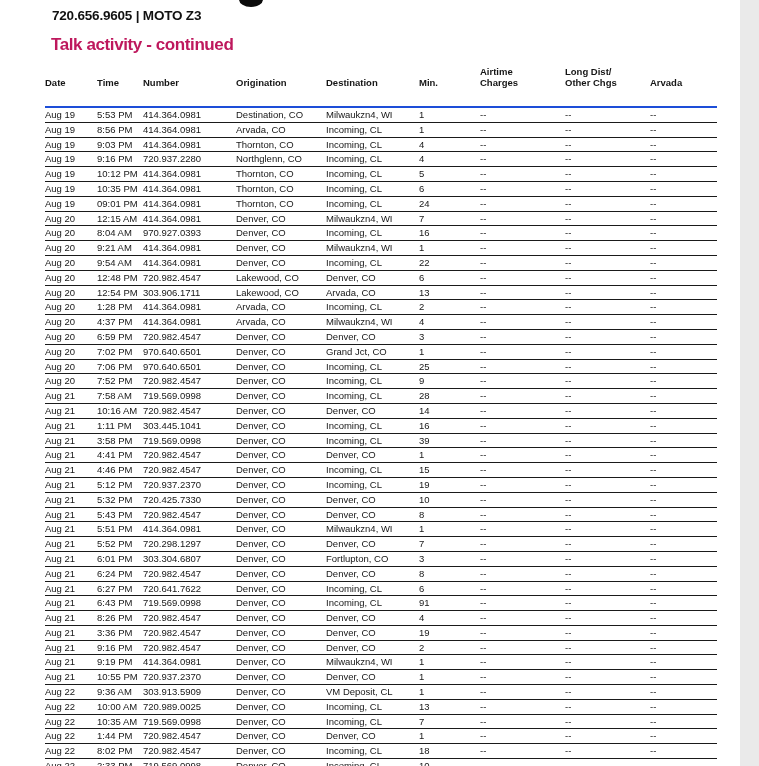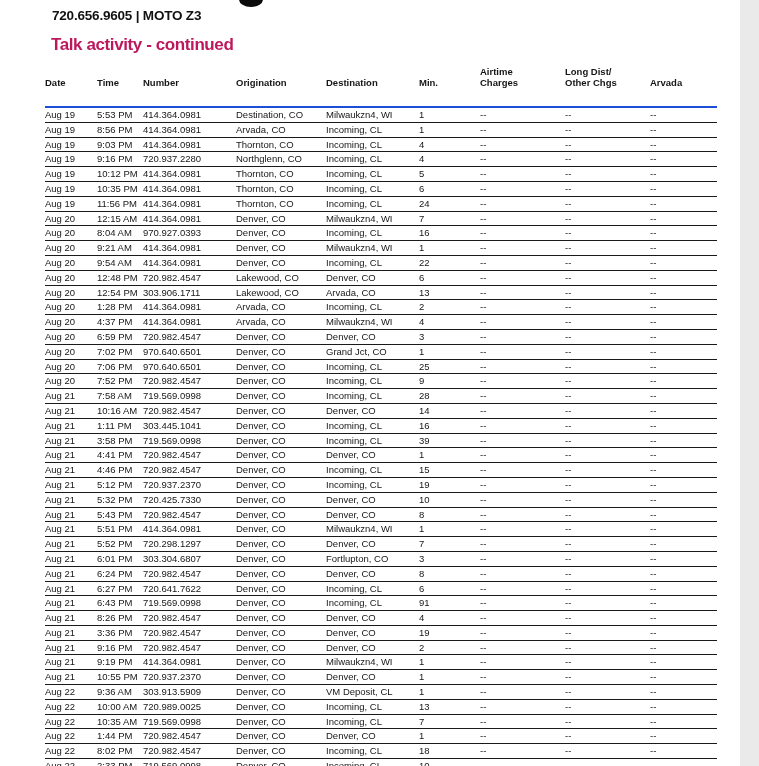--- a/index.html
+++ b/index.html
@@ -174,21 +174,21 @@
           <td class="c-number">414.364.0981</td>
           <td class="c-orig">Thornton, CO</td>
           <td class="c-dest">Incoming, CL</td>
           <td class="c-min">6</td>
           <td class="c-air">--</td>
           <td class="c-long">--</td>
           <td class="c-total">--</td>
         </tr>
         <tr>
           <td class="c-date">Aug 19</td>
-          <td class="c-time">11:56 PM</td>
+          <td class="c-time">09:01 PM</td>
           <td class="c-number">414.364.0981</td>
           <td class="c-orig">Thornton, CO</td>
           <td class="c-dest">Incoming, CL</td>
           <td class="c-min">24</td>
           <td class="c-air">--</td>
           <td class="c-long">--</td>
           <td class="c-total">--</td>
         </tr>
         <tr>
           <td class="c-date">Aug 20</td>

